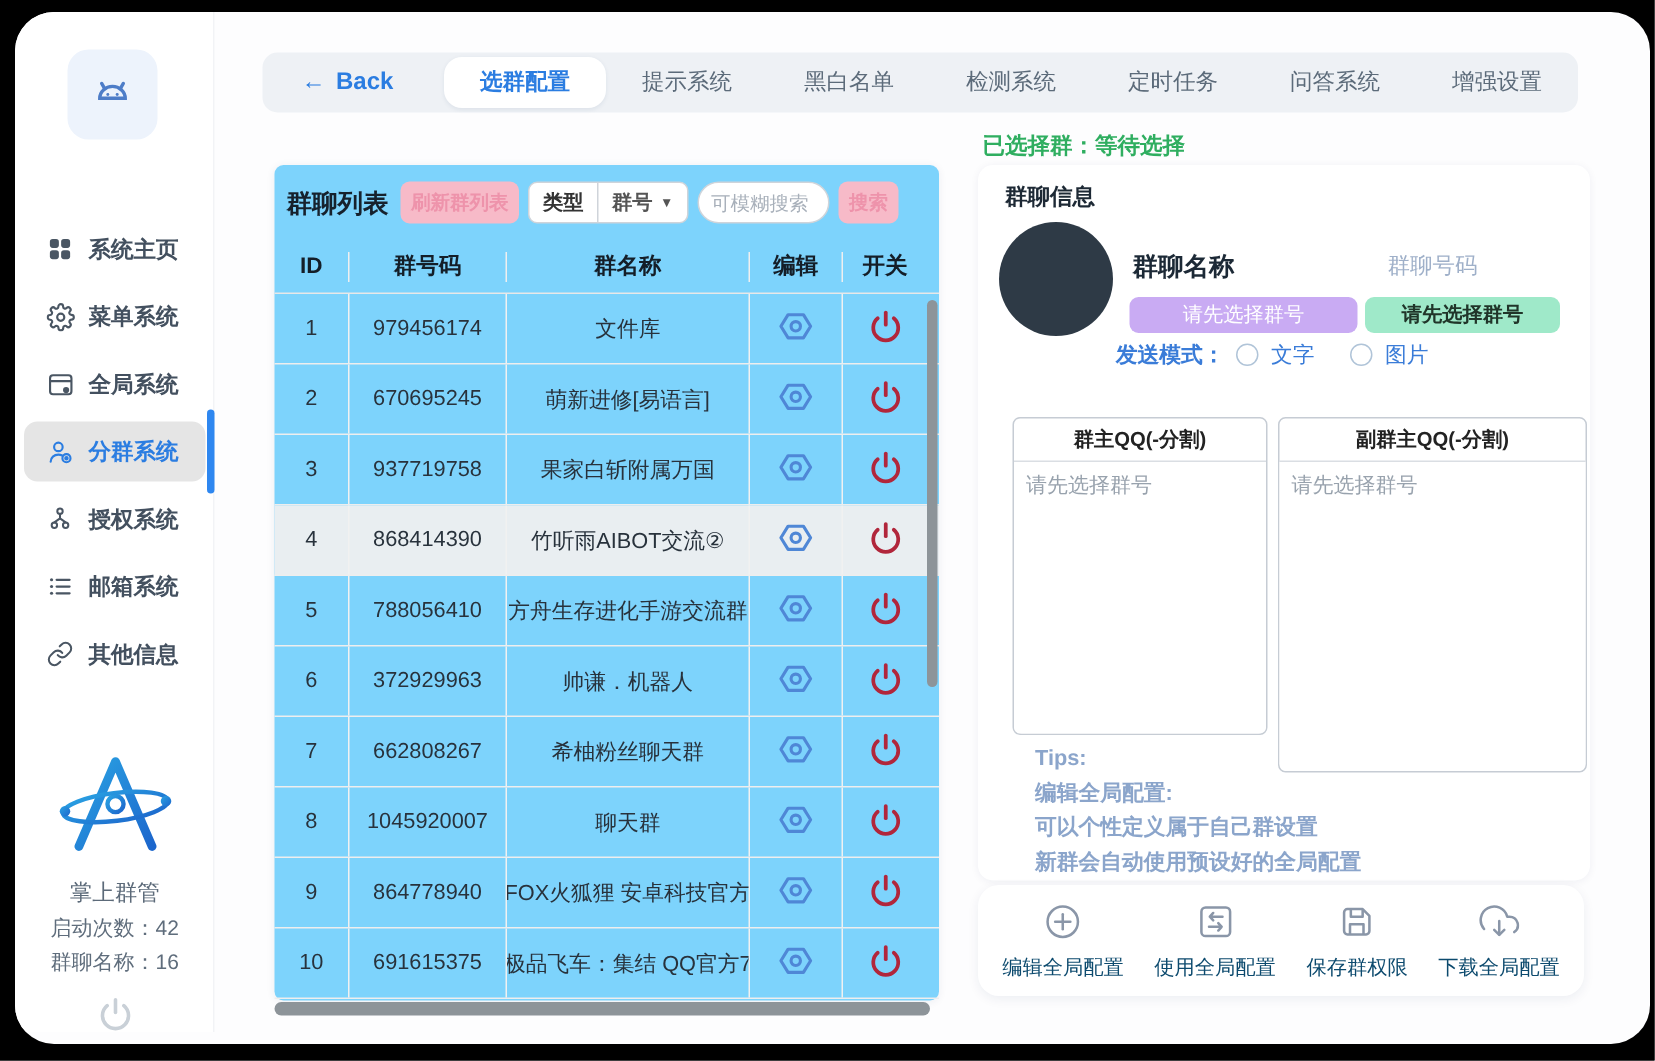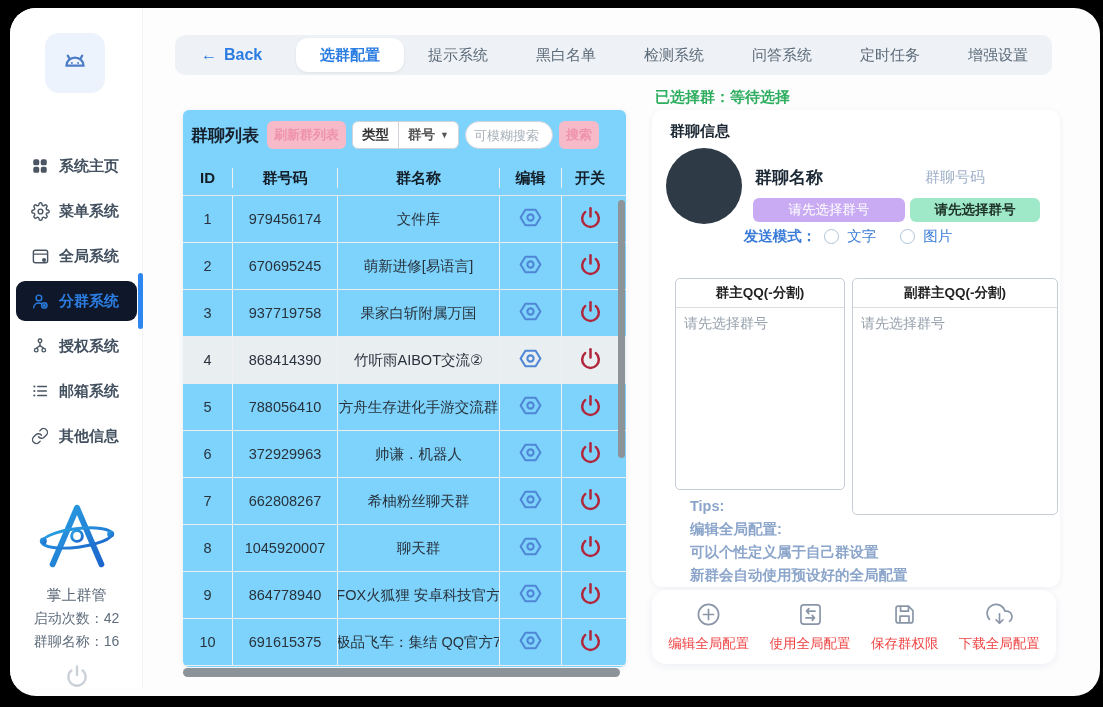--- a/index.html
+++ b/index.html
@@ -11,21 +11,21 @@
   
   .sidebar { position:absolute; left:0; top:0; bottom:8px; width:133px; background:#fff;
     border-right:1px solid #f2f3f6; }
   .logo-box { position:absolute; left:35px; top:25px; width:60px; height:60px;
     background:#edf3fc; border-radius:14px; display:flex; align-items:center; justify-content:center; }
   .side-item { position:absolute; left:6px; width:121px; height:40px; display:flex;
     align-items:center; padding-left:14px; gap:9px; border-radius:9px; cursor:pointer;
     color:#43505f; font-size:15px; font-weight:700; }
   .side-item .side-ico { display:flex; width:20px; justify-content:center; color:#4a5663; }
   .side-item svg { stroke:#4a5663; }
-  .side-item.active { background:#0f172a; color:#2b7de1;text-align:right; }
+  .side-item.active { background:#e5e5e5; color:#2b7de1;text-align:right; }
   .side-item.active svg { stroke:#2b7de1; }
   .active-bar { position:absolute; left:128px; top:265px; width:5px; height:56px;
     background:#2e87f0; border-radius:3px; }
   .brand-logo { position:absolute; left:26px; top:488px; }
   .brand-name { position:absolute; left:0; width:133px; top:578px; text-align:center;
     color:#5c6a79; font-size:15px; }
   .brand-stat { position:absolute; left:0; width:133px; text-align:center;
     color:#5f6d7c; font-size:14px; }
   .stat1 { top:602px; } .stat2 { top:625px; }
   .side-power { position:absolute; left:0; width:133px; top:655px; text-align:center; cursor:pointer; }
@@ -116,21 +116,21 @@
   .qq-area::placeholder { color:#98a2ad; }
   .tips { position:absolute; left:38px; top:385px; color:#8ba5cb; font-size:14.5px;
     line-height:23px; font-weight:600; }
 
   
   .actions-card { position:absolute; left:509px; top:582px; width:404px; height:74px;
     background:#fff; border-radius:14px; box-shadow:0 2px 8px rgba(20,40,80,.07);
     display:flex; align-items:center; justify-content:space-around; padding:0 6px; }
   .action { display:flex; flex-direction:column; align-items:center; gap:3px;
     cursor:pointer; }
-  .action-label { font-size:13.5px; color:#ef4444; }
+  .action-label { font-size:13.5px; color:#0c4a6e; }
 </style>
 </head>
 <body>
 
 <div class="window">
 
   <div class="sidebar">
     <div class="logo-box">
       <span>
         <svg width="34" height="34" viewBox="0 0 24 24" fill="none" stroke="#4e7dc8" stroke-width="1.6" stroke-linecap="round">
@@ -260,22 +260,22 @@
 
     <div class="topnav">
       <div class="back-btn">
         <span>←</span>
         <span>Back</span>
       </div>
       <div class="tab active">选群配置</div>
       <div class="tab">提示系统</div>
       <div class="tab">黑白名单</div>
       <div class="tab">检测系统</div>
+      <div class="tab">定时任务</div>
       <div class="tab">问答系统</div>
-      <div class="tab">定时任务</div>
       <div class="tab">增强设置</div>
     </div>
 
     <div class="status-line">
       <span>已选择群：</span><span>等待选择</span>
     </div>
 
     <div class="list-card">
       <div class="list-header">
         <span class="list-title">群聊列表</span>

